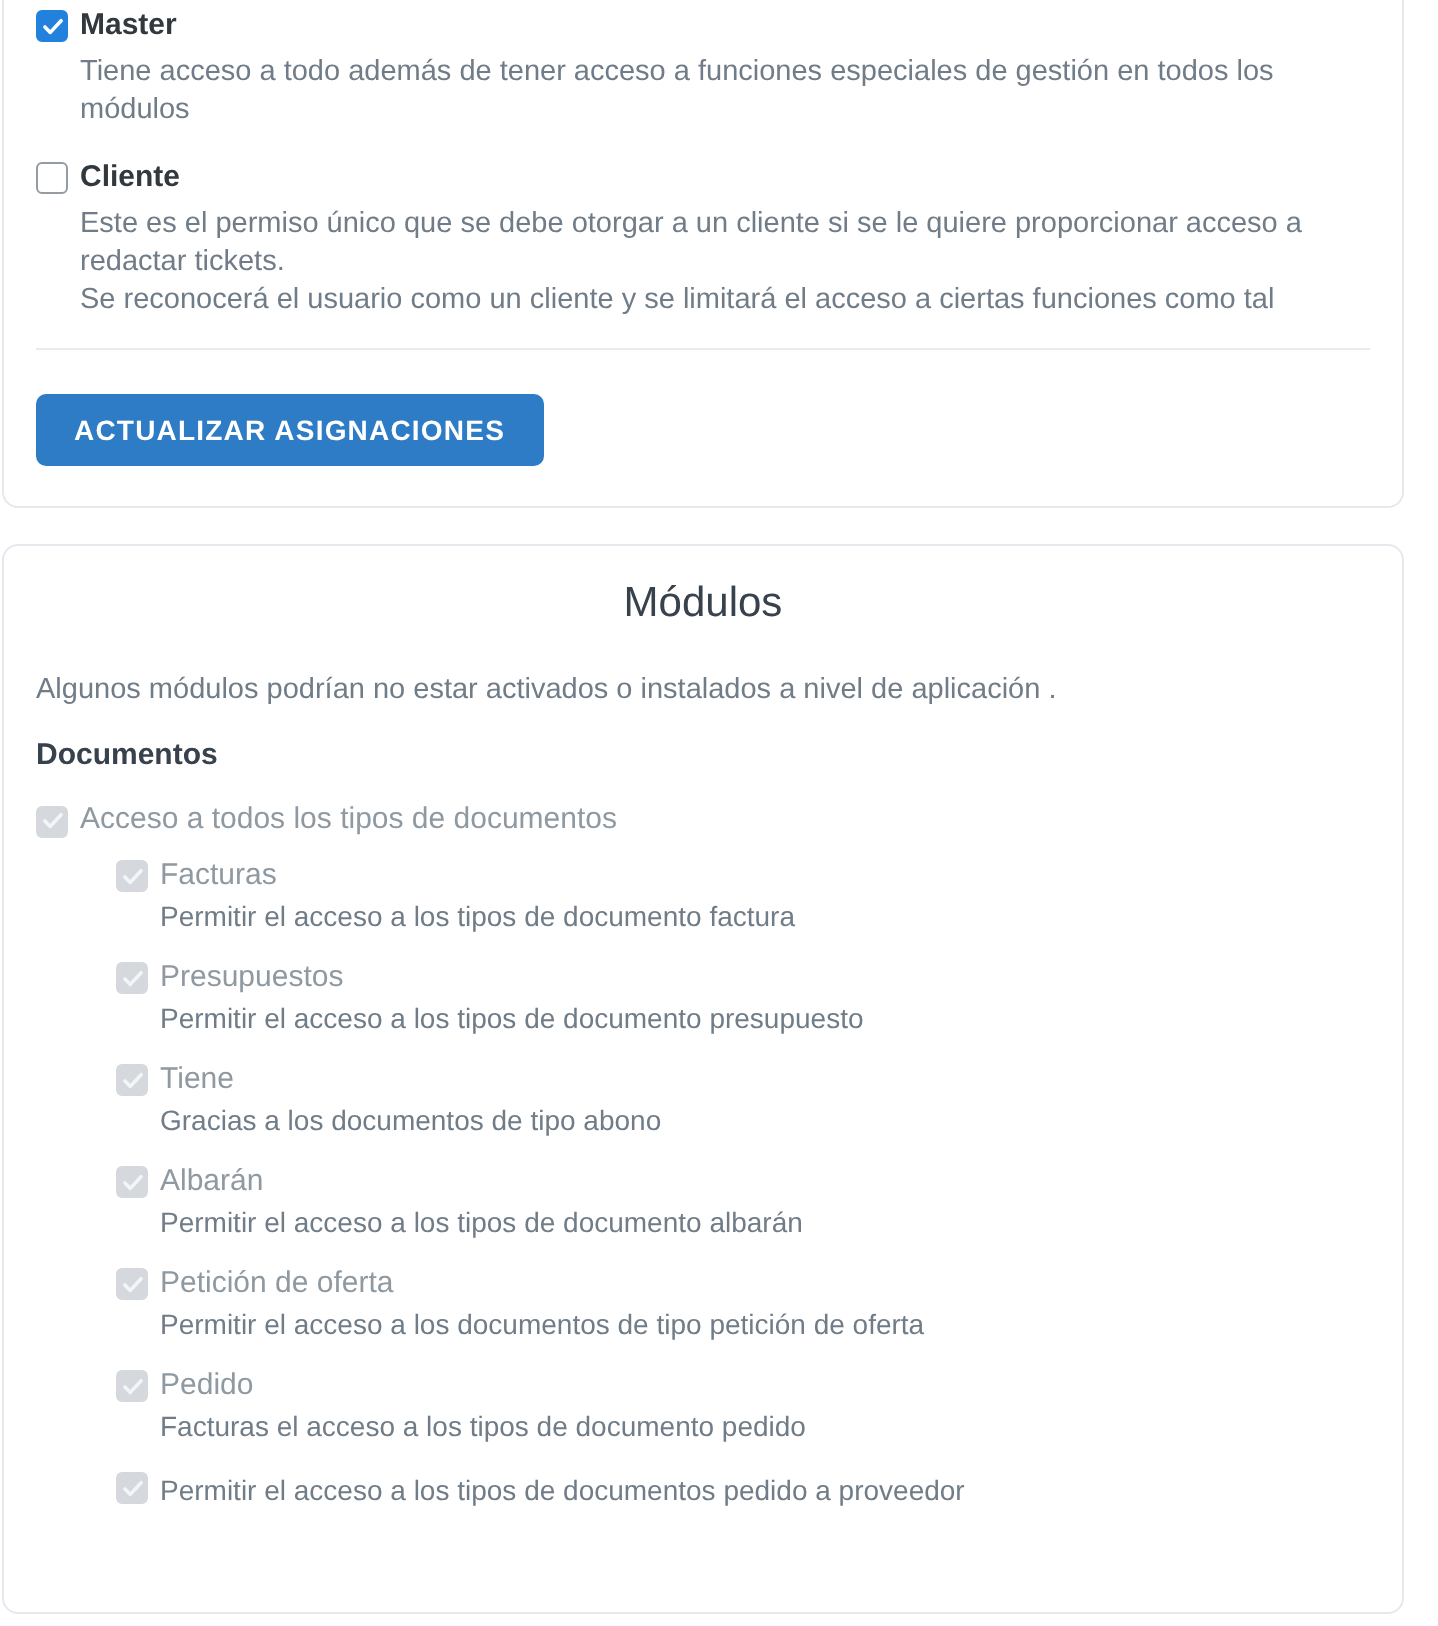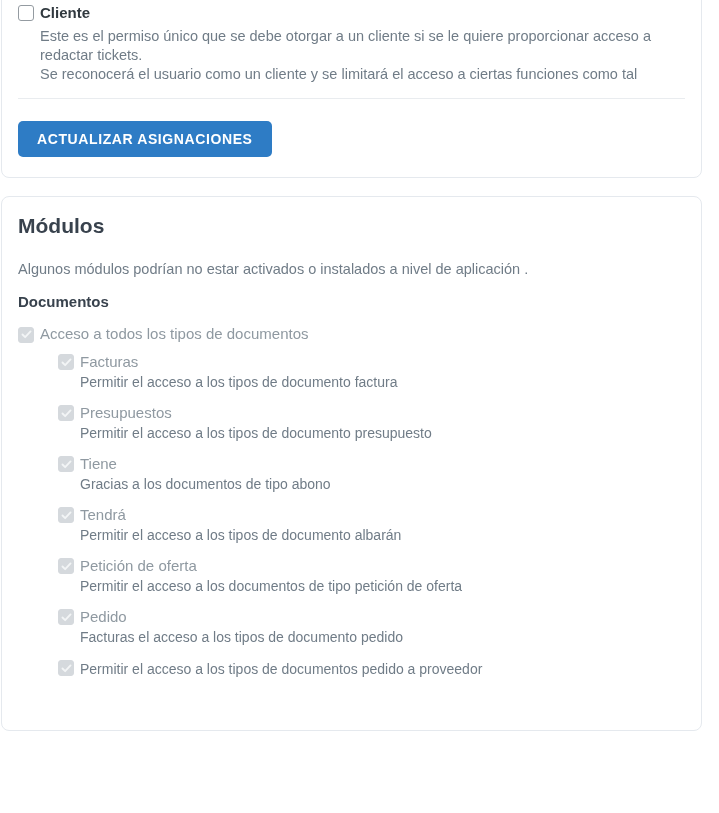--- a/index.html
+++ b/index.html
@@ -51,21 +51,21 @@
 
   .btn-primary{
     margin-top:22px;height:36px;padding:0 19px;border:none;border-radius:5px;
     background:var(--button-blue);color:#ffffff;
     font-family:"Liberation Sans", sans-serif;
     font-size:14px;font-weight:bold;letter-spacing:0.6px;
     display:inline-flex;align-items:center;justify-content:center;cursor:pointer;
   }
 
   
-  .modules-title{font-size:21px;font-weight:bold;color:var(--heading-dark);line-height:24px;}
+  .modules-title{font-size:21px;font-weight:normal;color:var(--heading-dark);line-height:24px;text-align:center;}
   .modules-subtitle{font-size:14.5px;color:var(--desc-gray);line-height:19px;margin-top:22px;}
   .section-title{font-size:15px;font-weight:bold;color:var(--heading-dark);line-height:19px;margin-top:13px;}
 
   .module-parent{display:flex;align-items:center;margin-top:13px;}
   .module-parent .m-body{margin-left:6px;}
   .m-label{font-size:15px;color:var(--muted-gray);line-height:19px;}
   .m-desc{font-size:14px;color:var(--desc-gray);line-height:19px;margin-top:3px;max-width:630px;}
   .m-desc div{line-height:19px;}
 
   .module-items{margin-top:9px;margin-left:40px;}
@@ -73,20 +73,33 @@
   .module-item .m-body{margin-left:6px;}
   .module-item .m-desc{margin-top:2px;}
 </style>
 </head>
 <body>
 
 <div class="card card-permissions">
 
   <div>
 
+      <div class="perm-row">
+        <div class="checkbox checked">
+          <svg viewBox="0 0 12 10">
+            <path d="M1.5 5 L4.5 8 L10.5 1.5" fill="none" stroke="#ffffff" stroke-width="2" stroke-linecap="round" stroke-linejoin="round"></path>
+          </svg>
+        </div>
+        <div class="perm-body">
+          <div class="perm-label">Master</div>
+          <div class="perm-desc">
+            <div>Tiene acceso a todo además de tener acceso a funciones especiales de gestión en todos los módulos</div>
+          </div>
+        </div>
+      </div>
 
       <div class="perm-row">
         <div class="checkbox">
           
         </div>
         <div class="perm-body">
           <div class="perm-label">Cliente</div>
           <div class="perm-desc">
             <div>Este es el permiso único que se debe otorgar a un cliente si se le quiere proporcionar acceso a redactar tickets.</div>
             <div>Se reconocerá el usuario como un cliente y se limitará el acceso a ciertas funciones como tal</div>
@@ -161,21 +174,21 @@
         </div>
       </div>
 
       <div class="module-item">
         <div class="checkbox checked disabled">
           <svg viewBox="0 0 12 10">
             <path d="M1.5 5 L4.5 8 L10.5 1.5" fill="none" stroke="#ffffff" stroke-width="2" stroke-linecap="round" stroke-linejoin="round"></path>
           </svg>
         </div>
         <div class="m-body">
-          <div class="m-label">Tendrá</div>
+          <div class="m-label">Albarán</div>
           <div class="m-desc">
             <div>Permitir el acceso a los tipos de documento albarán</div>
           </div>
         </div>
       </div>
 
       <div class="module-item">
         <div class="checkbox checked disabled">
           <svg viewBox="0 0 12 10">
             <path d="M1.5 5 L4.5 8 L10.5 1.5" fill="none" stroke="#ffffff" stroke-width="2" stroke-linecap="round" stroke-linejoin="round"></path>

